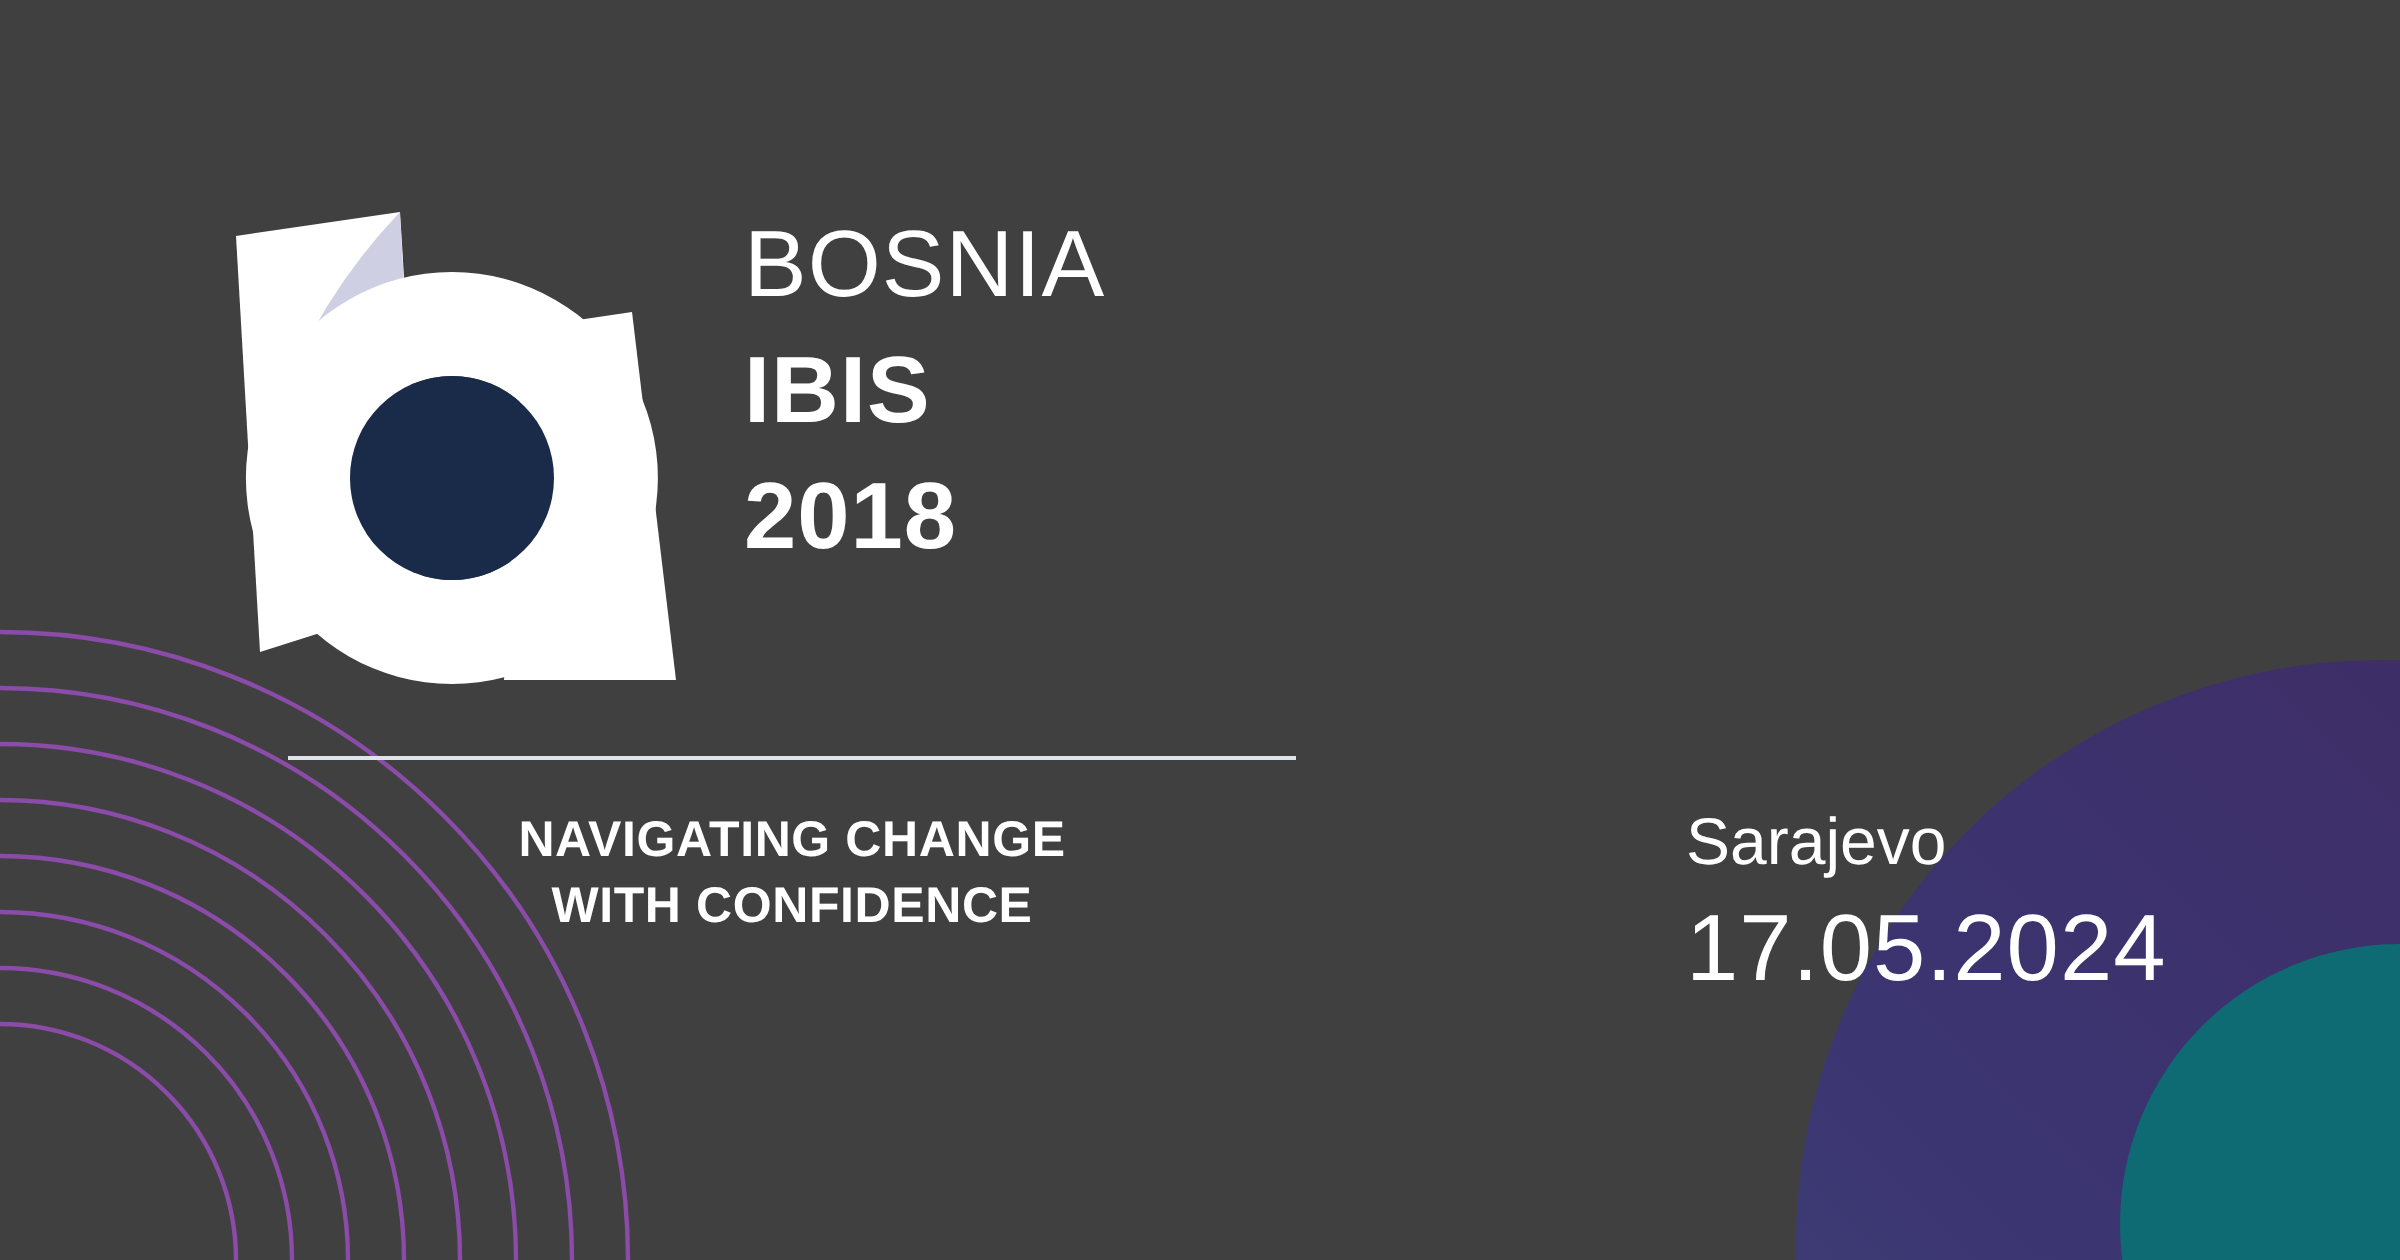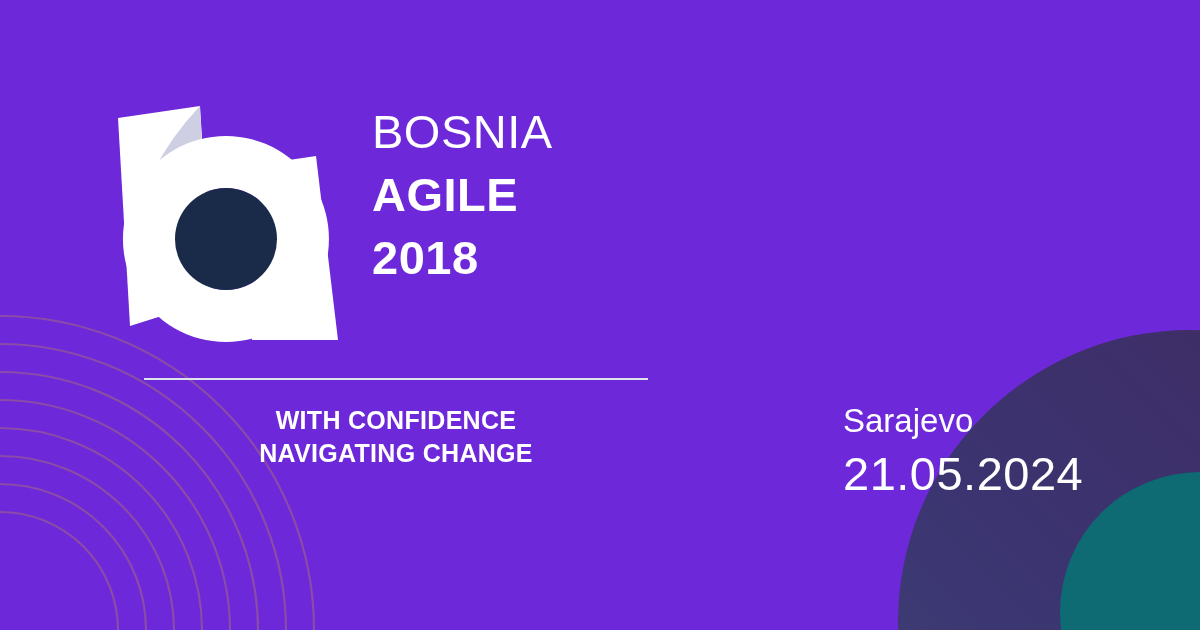--- a/index.html
+++ b/index.html
@@ -10,21 +10,21 @@
   }
   body {
     font-family: "Liberation Sans", sans-serif;
   }
 
   #poster {
     position: relative;
     width: 1200px;
     height: 630px;
     overflow: hidden;
-    background: #6d28d9;
+    background: #404040;
   }
 
   
   #decor-arcs {
     position: absolute;
     left: 0;
     bottom: 0;
     width: 420px;
     height: 420px;
     pointer-events: none;
@@ -185,31 +185,31 @@
         <g clip-path="url(#rightSlabClip)">
           <path d="M206 112 Q206 198 126 236 L96 236 Q186 190 186 104 Z" fill="#cfe7e4"></path>
         </g>
 
         <path d="M114 32 A103 103 0 1 1 113.9 32 Z M114 84 A51 51 0 1 0 114.1 84 Z" fill="#ffffff" fill-rule="evenodd"></path>
         <circle cx="114" cy="135" r="51" fill="#1a2b49"></circle>
       </svg>
 
       <div class="wordmark">
         <span class="wm-line reg">BOSNIA</span>
-        <span class="wm-line bold">AGILE</span>
+        <span class="wm-line bold">IBIS</span>
         <span class="wm-line bold last">2018</span>
       </div>
     </div>
 
     <div class="divider"></div>
 
     <div class="tagline">
+      <span>NAVIGATING CHANGE</span>
       <span>WITH CONFIDENCE</span>
-      <span>NAVIGATING CHANGE</span>
     </div>
 
     <div class="venue">
       <span class="city">Sarajevo</span>
-      <span class="date">21.05.2024</span>
+      <span class="date">17.05.2024</span>
     </div>
 
   </div>
 </div>
 
 </body></html>

